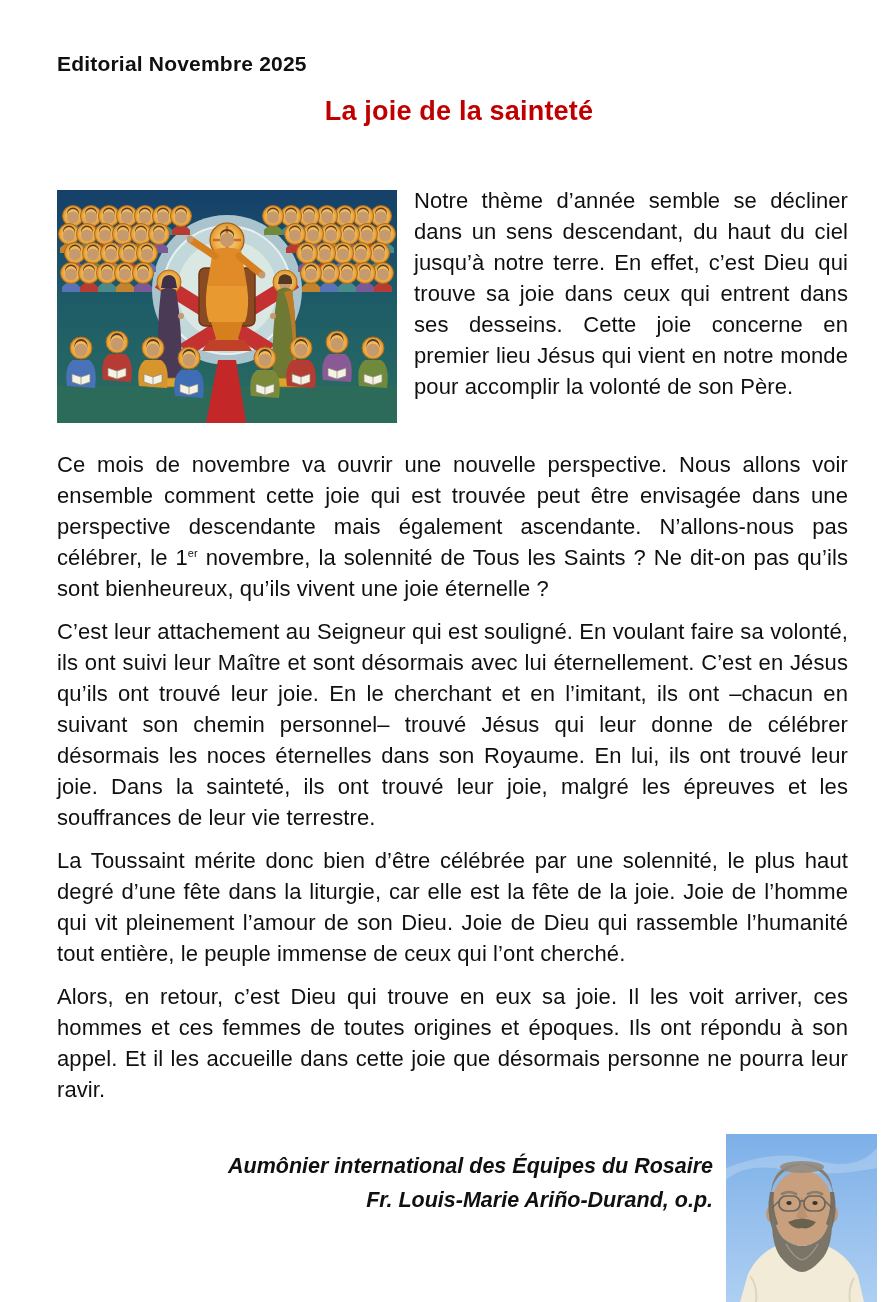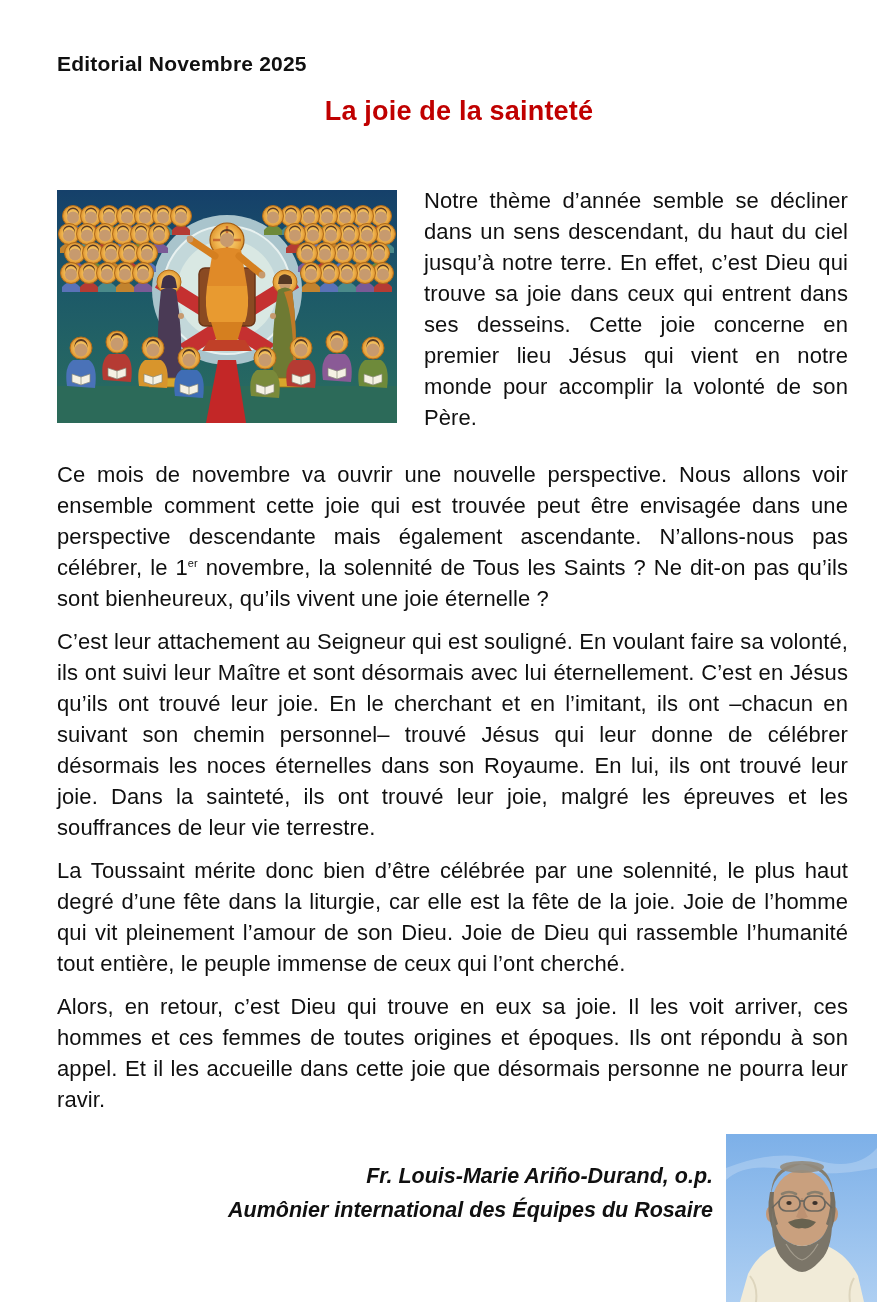--- a/index.html
+++ b/index.html
@@ -9,21 +9,21 @@
   }
   .eyebrow{
     position:absolute;left:57px;top:52px;
     font-size:21px;font-weight:700;letter-spacing:.2px;white-space:nowrap;text-align:center;
   }
   .title{
     position:absolute;left:0;top:96px;width:852px;margin:0;
     text-align:center;font-size:27px;font-weight:700;letter-spacing:.2px;padding-left:33px;
   }
   .content{position:absolute;left:57px;top:190px;width:791px;}
-  .lead-row{display:flex;gap:27px;margin:0 0 26px 0;align-items:flex-start;}
+  .lead-row{display:flex;gap:17px;margin:0 0 26px 0;align-items:flex-start;}
   .icon-art{flex:0 0 340px;width:340px;height:233px;display:block;}
   p.body{
     margin:0 0 12px 0;font-size:22px;line-height:31px;letter-spacing:.1px;
     text-align:justify;
   }
   .lead-row p.body{flex:1;margin:-5px 0 0 0;}
   p.body sup{font-size:11px;line-height:0;}
   .signature{
     margin-top:44px;padding-right:135px;text-align:right;
     font-weight:700;font-style:italic;font-size:21.5px;line-height:34px;
@@ -184,22 +184,22 @@
 
     <p class="body"><span>Ce mois de novembre va ouvrir une nouvelle perspective. Nous allons voir ensemble comment cette joie qui est trouvée peut être envisagée dans une perspective descendante mais également ascendante. N’allons-nous pas célébrer, le 1</span><sup>er</sup><span> novembre, la solennité de Tous les Saints ? Ne dit-on pas qu’ils sont bienheureux, qu’ils vivent une joie éternelle ?</span></p>
 
     <p class="body">C’est leur attachement au Seigneur qui est souligné. En voulant faire sa volonté, ils ont suivi leur Maître et sont désormais avec lui éternellement. C’est en Jésus qu’ils ont trouvé leur joie. En le cherchant et en l’imitant, ils ont –chacun en suivant son chemin personnel– trouvé Jésus qui leur donne de célébrer désormais les noces éternelles dans son Royaume. En lui, ils ont trouvé leur joie. Dans la sainteté, ils ont trouvé leur joie, malgré les épreuves et les souffrances de leur vie terrestre.</p>
 
     <p class="body">La Toussaint mérite donc bien d’être célébrée par une solennité, le plus haut degré d’une fête dans la liturgie, car elle est la fête de la joie. Joie de l’homme qui vit pleinement l’amour de son Dieu. Joie de Dieu qui rassemble l’humanité tout entière, le peuple immense de ceux qui l’ont cherché.</p>
 
     <p class="body">Alors, en retour, c’est Dieu qui trouve en eux sa joie. Il les voit arriver, ces hommes et ces femmes de toutes origines et époques. Ils ont répondu à son appel. Et il les accueille dans cette joie que désormais personne ne pourra leur ravir.</p>
 
     <div class="signature">
+      <div>Aumônier international des Équipes du Rosaire</div>
       <div>Fr. Louis-Marie Ariño-Durand, o.p.</div>
-      <div>Aumônier international des Équipes du Rosaire</div>
     </div>
   </div>
 
   <svg class="portrait" viewBox="0 0 151 168" xmlns="http://www.w3.org/2000/svg" aria-hidden="true">
     <defs>
       <linearGradient id="skyG" x1="0" y1="0" x2="0" y2="1">
         <stop offset="0" stop-color="#7db0e8"></stop>
         <stop offset="1" stop-color="#aecff2"></stop>
       </linearGradient>
     </defs>

